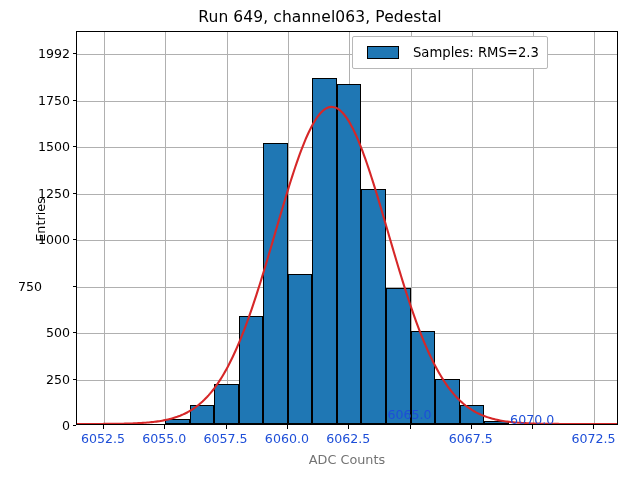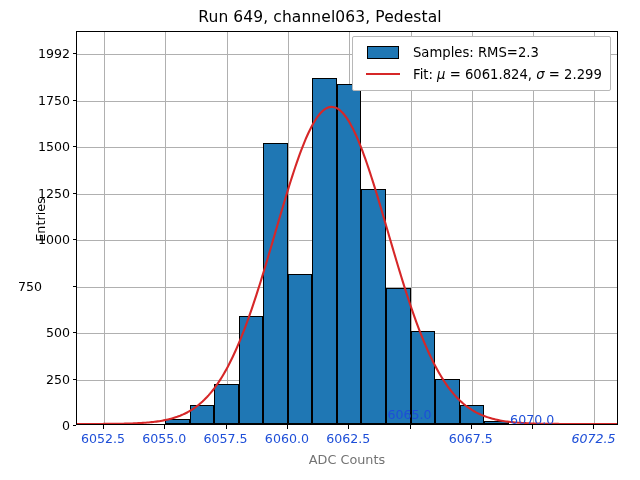--- a/index.html
+++ b/index.html
@@ -131,21 +131,21 @@
       <div class="xlab" style="left: 286.914px; top: 431px;">6060.0</div>
       <div class="tickmark xtick" style="left: 348.226px; top: 425px;"></div>
       <div class="xlab" style="left: 348.226px; top: 431px;">6062.5</div>
       <div class="tickmark xtick" style="left: 409.538px; top: 425px;"></div>
       <div class="xlab" style="left: 409.538px; top: 407px;">6065.0</div>
       <div class="tickmark xtick" style="left: 470.851px; top: 425px;"></div>
       <div class="xlab" style="left: 470.851px; top: 431px;">6067.5</div>
       <div class="tickmark xtick" style="left: 532.163px; top: 425px;"></div>
       <div class="xlab" style="left: 532.163px; top: 412px;">6070.0</div>
       <div class="tickmark xtick" style="left: 593.475px; top: 425px;"></div>
-      <div class="xlab" style="left: 593.475px; top: 431px; font-style: italic;">6072.5</div>
+      <div class="xlab" style="left: 593.475px; top: 431px;">6072.5</div>
       <div class="tickmark ytick" style="left: 72.5px; top: 425px;"></div>
       <div class="ylab" style="right: 570px; top: 425px;">0</div>
       <div class="tickmark ytick" style="left: 72.5px; top: 378.538px;"></div>
       <div class="ylab" style="right: 570px; top: 378.538px;">250</div>
       <div class="tickmark ytick" style="left: 72.5px; top: 332.075px;"></div>
       <div class="ylab" style="right: 570px; top: 332.075px;">500</div>
       <div class="tickmark ytick" style="left: 72.5px; top: 285.613px;"></div>
       <div class="ylab" style="right: 598px; top: 285.613px;">750</div>
       <div class="tickmark ytick" style="left: 72.5px; top: 239.151px;"></div>
       <div class="ylab" style="right: 570px; top: 239.151px;">1000</div>
@@ -162,21 +162,15 @@
   <div id="xtitle">ADC Counts</div>
   <div id="ytitle">Entries</div>
 
   <div id="legend">
     <div class="legrow">
       <span class="swatch-wrap">
           <span class="sw-patch"></span>
         </span>
       <span class="legtext">Samples: RMS=2.3</span>
     </div>
-    <div class="legrow">
-      <span class="swatch-wrap">
-          <span class="sw-line"></span>
-        </span>
-      <span class="legtext"><span>Fit: </span><span class="it">μ</span><span> = 6061.824, </span><span class="it">σ</span><span> = 2.299</span></span>
-    </div>
   </div>
 
 </div>
 
 </body></html>

